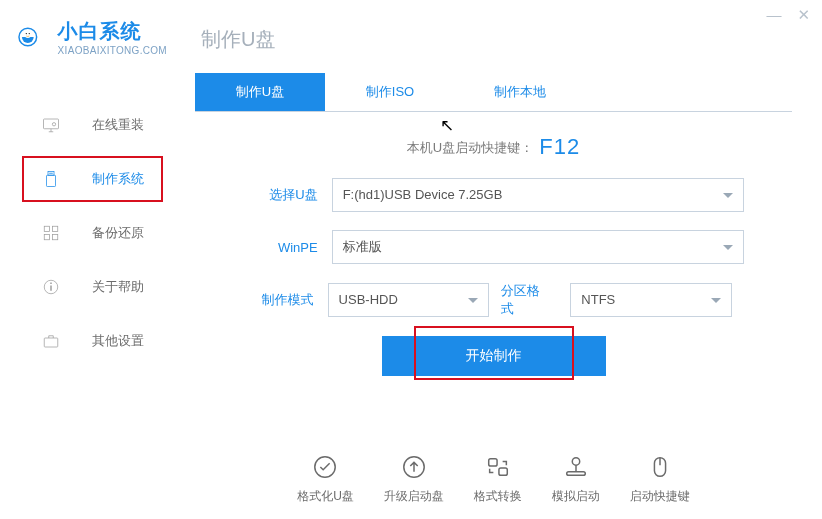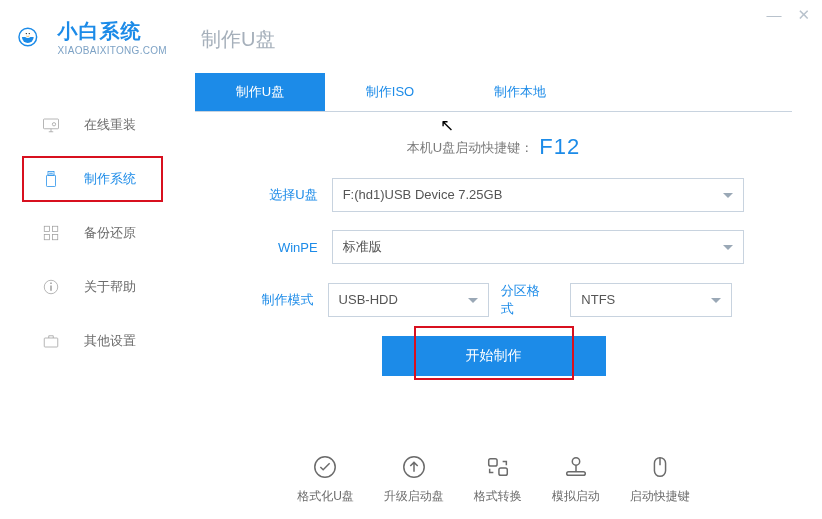--- a/index.html
+++ b/index.html
@@ -6,21 +6,21 @@
 body{width:822px;height:519px;background:#fff;position:relative;overflow:hidden;font-size:13px;color:#555}
 .win{display:flex;height:100%}
 .topbar{position:absolute;top:0;right:0;display:flex;gap:16px;padding:6px 12px;color:#b8c2cc}
 .topbar span{cursor:pointer;font-size:15px}
 .sidebar{width:185px;flex:0 0 185px;padding-top:18px}
 .logo{display:flex;align-items:center;gap:20px;padding:0 18px 12px 18px}
 .logo-img{width:36px;height:36px}
 .logo-txt .cn{font-weight:700;font-size:20px;color:#1c8be8;letter-spacing:1px}
 .logo-txt .en{font-size:10px;color:#7da2c5;letter-spacing:.3px}
 .nav{margin-top:30px}
-.nav-item{display:flex;align-items:center;gap:24px;padding:18px 0 18px 42px;cursor:pointer;color:#6b6b6b;position:relative}
+.nav-item{display:flex;align-items:center;gap:32px;padding:18px 0 18px 42px;cursor:pointer;color:#6b6b6b;position:relative}
 .nav-item .nico{width:18px;color:#9e9e9e}
 .nav-item.active{color:#1c8be8}
 .nav-item.active .nico{color:#1c8be8}
 .hl-red{border:2px solid #d8101f;position:absolute;left:22px;right:22px;top:4px;bottom:4px;pointer-events:none}
 .main{flex:1;padding:22px 30px 14px 10px;display:flex;flex-direction:column}
 .page-title{font-size:20px;color:#a6b0bb;margin:4px 0 20px 6px;font-weight:400}
 .tabs{display:flex;border-bottom:1px solid #c8d3df}
 .tab{flex-basis:130px;text-align:center;padding:10px 0;color:#1c8be8;cursor:pointer;font-size:13px}
 .tab.active{background:#1c8be8;color:#fff}
 .tabs .spacer{flex:1}

